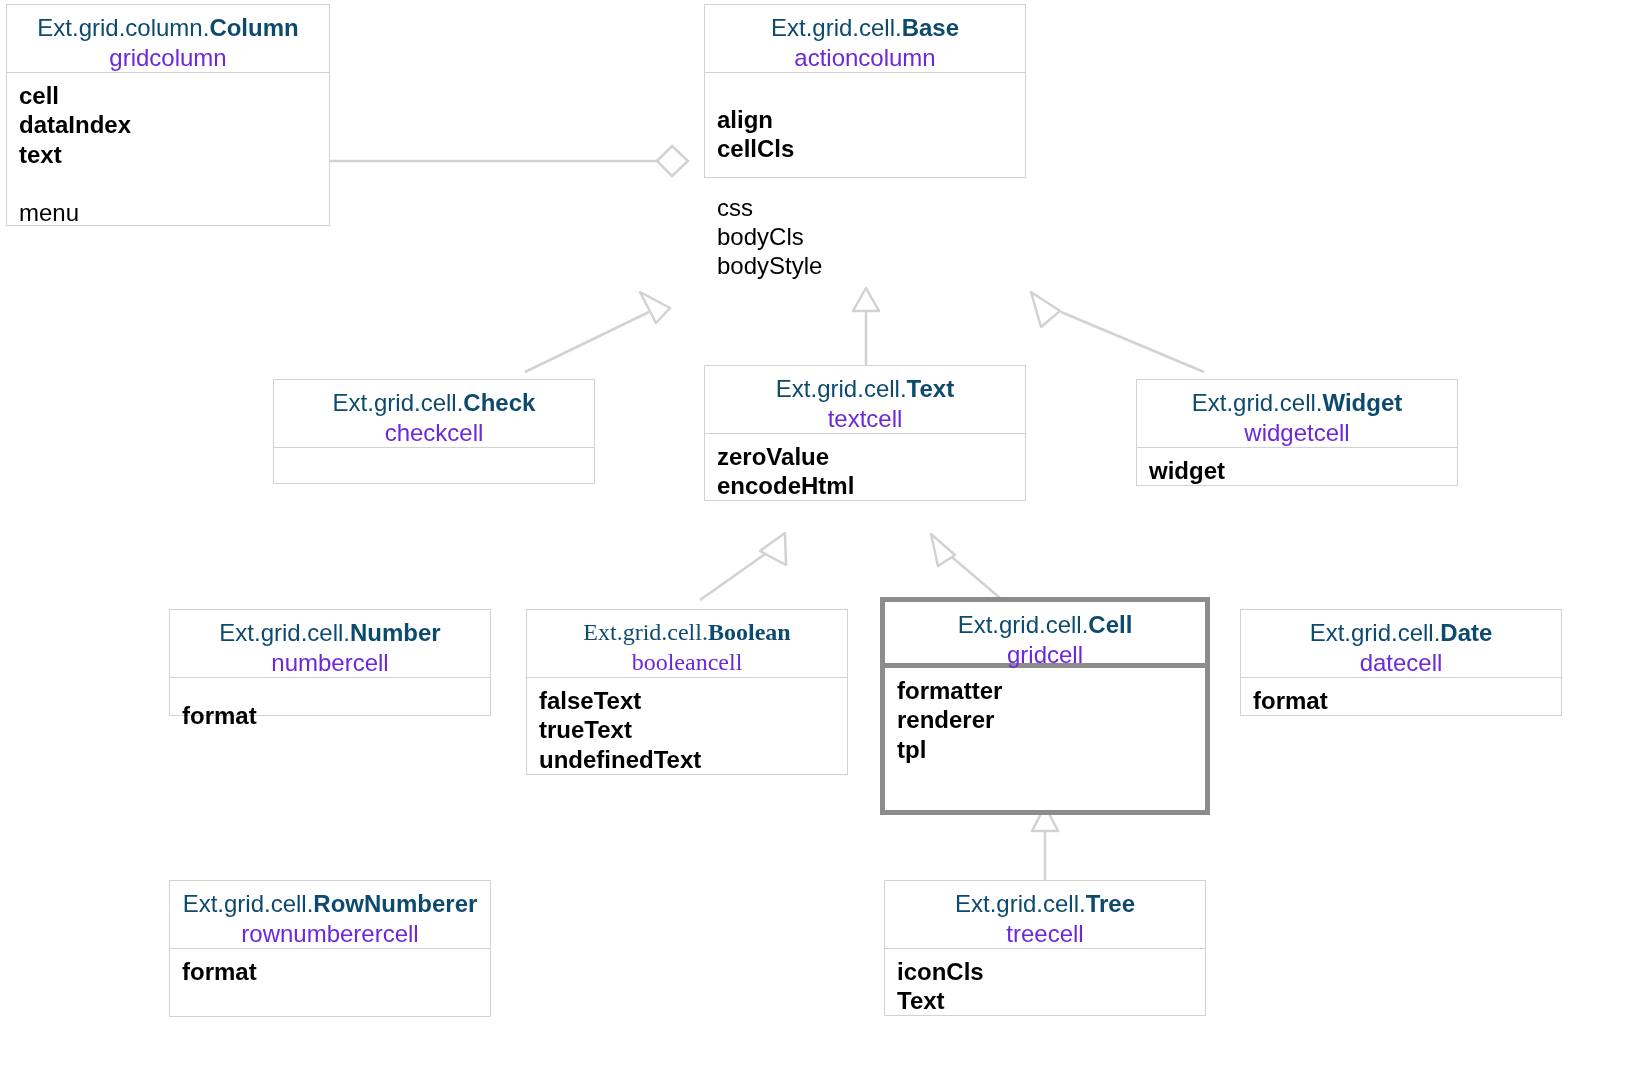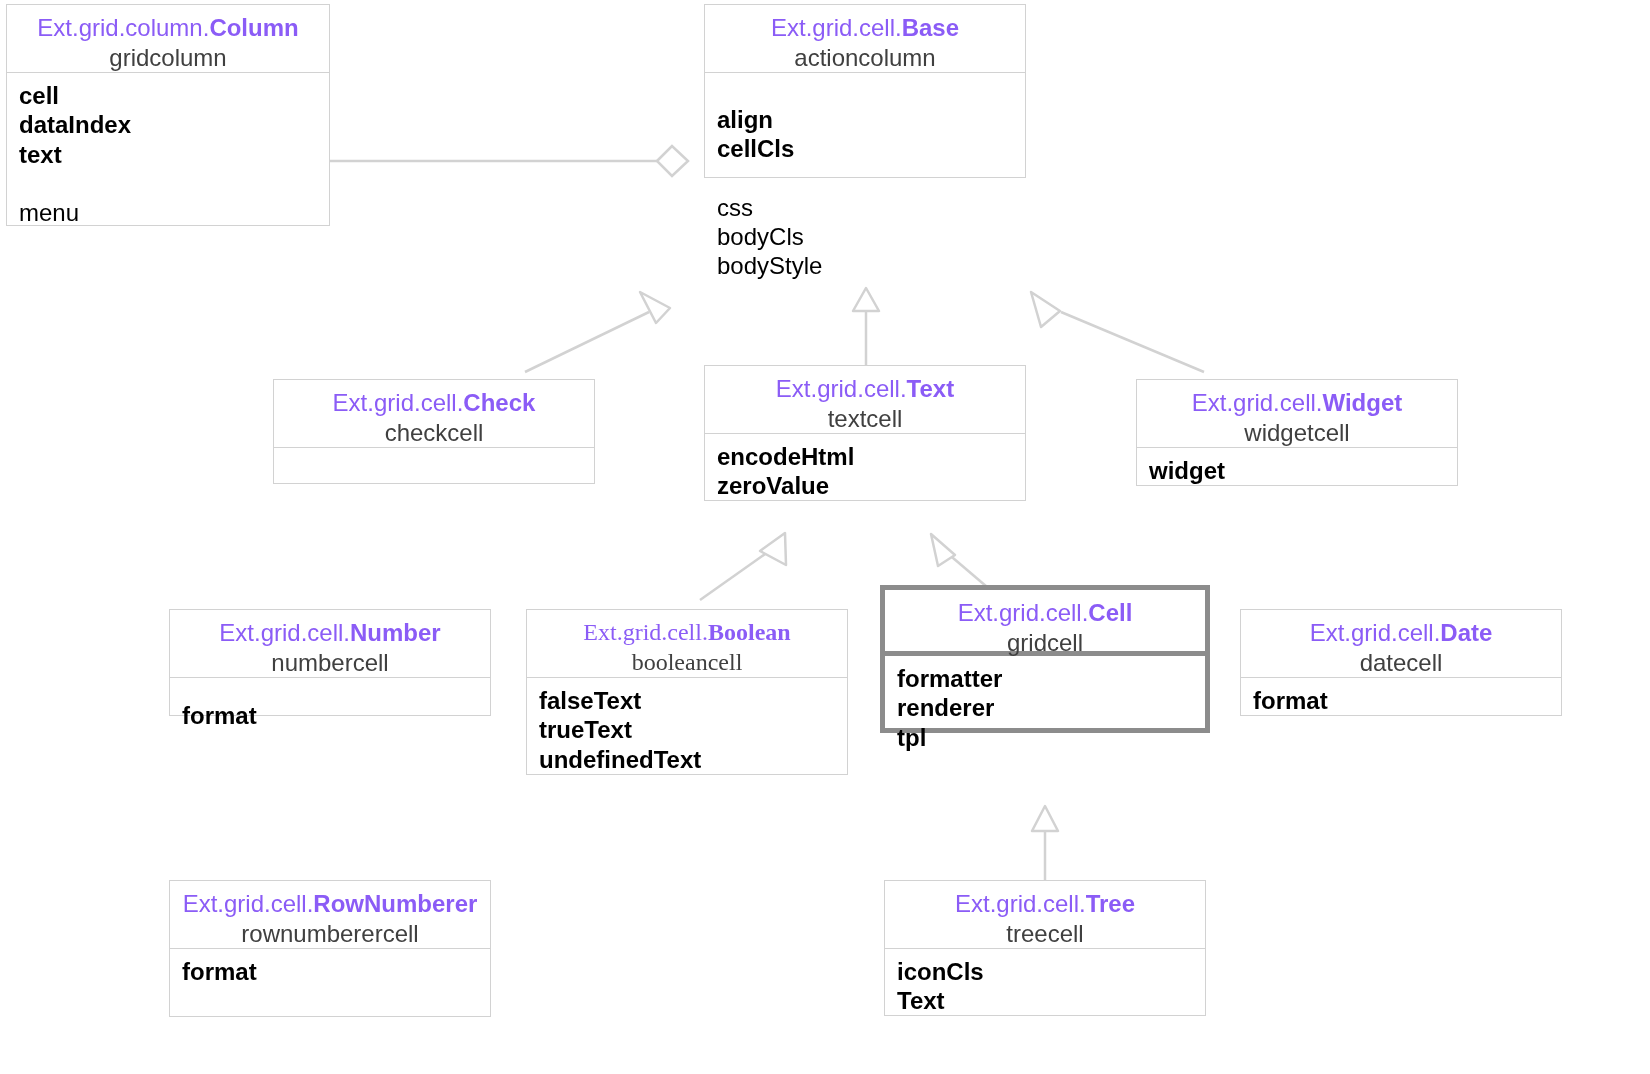--- a/index.html
+++ b/index.html
@@ -39,29 +39,29 @@
     text-align: center;
     padding: 8px 6px 9px 6px;
     border-bottom: 1px solid #d2d2d2;
     line-height: 1.23;
   }
   .uml-class.highlight .uml-header {
     border-bottom: 5px solid #8c8c8c;
   }
   .uml-fqn {
     font-size: 24px;
-    color: #8b5cf6;
+    color: #0c4a6e;
     white-space: nowrap;
   }
   .uml-fqn b {
     font-weight: bold;
   }
   .uml-alias {
     font-size: 24px;
-    color: #404040;
+    color: #6d28d9;
     white-space: nowrap;
   }
   .uml-body {
     flex: 1 1 auto;
     box-sizing: border-box;
     padding: 8px 12px 10px 12px;
     line-height: 1.22;
   }
   .uml-body.empty {
     padding: 0;
@@ -157,22 +157,22 @@
     </div>
     <div class="uml-body empty"></div>
   </div>
 
   <div class="uml-class" style="left:704px; top:365px; width:322px; height:136px;">
     <div class="uml-header" style="height:68px;">
       <div class="uml-fqn"><span>Ext.grid.cell.</span><b>Text</b></div>
       <div class="uml-alias">textcell</div>
     </div>
     <div class="uml-body">
+      <div class="attr bold">zeroValue</div>
       <div class="attr bold">encodeHtml</div>
-      <div class="attr bold">zeroValue</div>
     </div>
   </div>
 
   <div class="uml-class" style="left:1136px; top:379px; width:322px; height:107px;">
     <div class="uml-header" style="height:68px;">
       <div class="uml-fqn"><span>Ext.grid.cell.</span><b>Widget</b></div>
       <div class="uml-alias">widgetcell</div>
     </div>
     <div class="uml-body">
       <div class="attr bold">widget</div>
@@ -194,21 +194,21 @@
       <div class="uml-fqn"><span>Ext.grid.cell.</span><b>Boolean</b></div>
       <div class="uml-alias">booleancell</div>
     </div>
     <div class="uml-body">
       <div class="attr bold">falseText</div>
       <div class="attr bold">trueText</div>
       <div class="attr bold">undefinedText</div>
     </div>
   </div>
 
-  <div class="uml-class highlight" style="left:880px; top:585px; width:330px; height:148px;justify-content:space-between;">
+  <div class="uml-class highlight" style="left:880px; top:597px; width:330px; height:218px;justify-content:space-between;">
     <div class="uml-header" style="height:66px;">
       <div class="uml-fqn"><span>Ext.grid.cell.</span><b>Cell</b></div>
       <div class="uml-alias">gridcell</div>
     </div>
     <div class="uml-body">
       <div class="attr bold">formatter</div>
       <div class="attr bold">renderer</div>
       <div class="attr bold">tpl</div>
     </div>
   </div>

